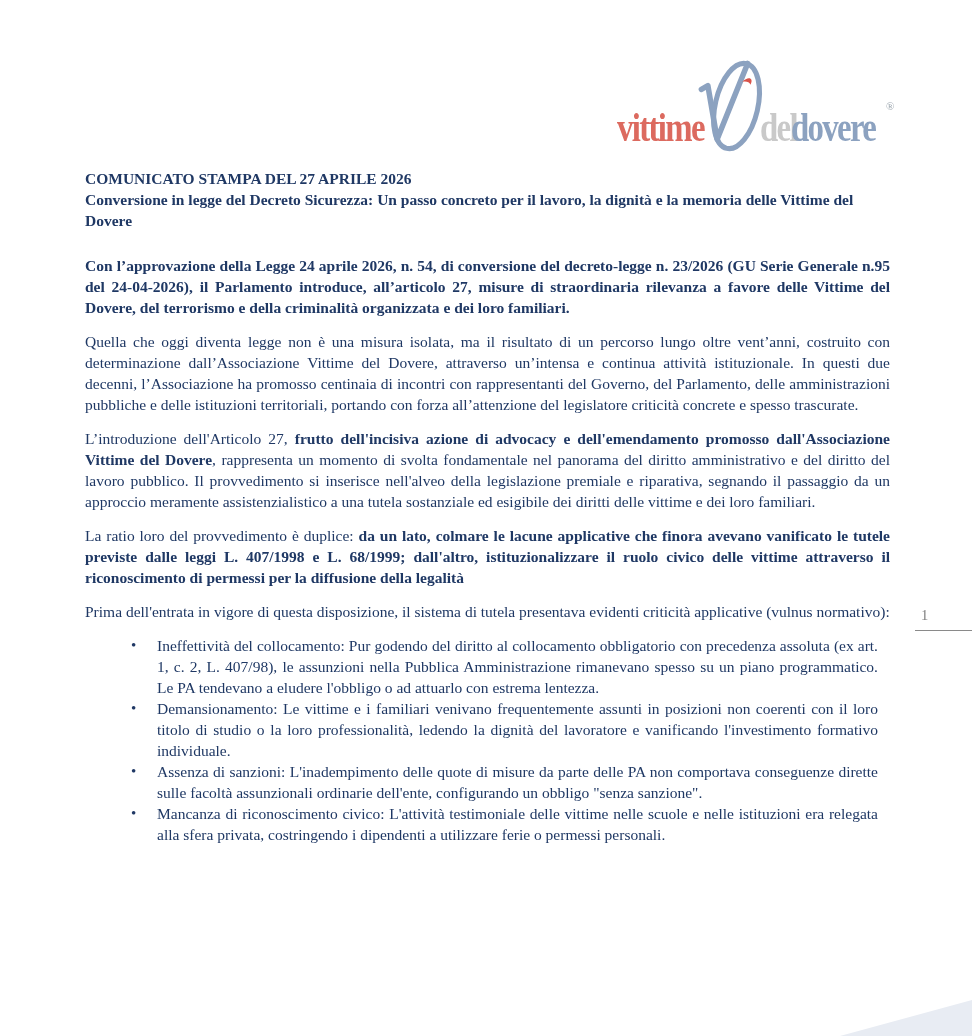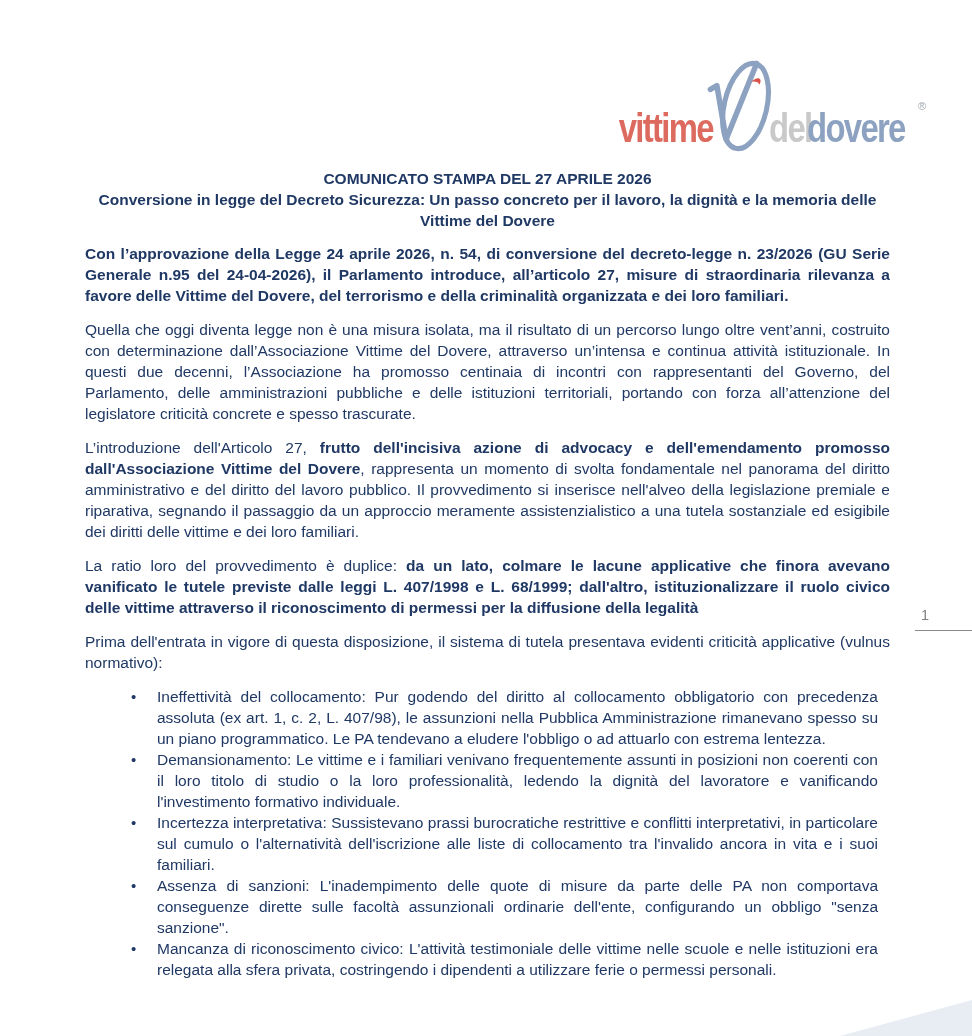--- a/index.html
+++ b/index.html
@@ -1,37 +1,37 @@
 <!DOCTYPE html>
 <html><head>
 <meta charset="utf-8">
 <style>
   * { margin:0; padding:0; box-sizing:border-box; }
   html,body { background:#ffffff; }
   body { width:972px; height:1036px; position:relative; overflow:hidden;
          font-family:"Liberation Sans", sans-serif; }
 
-  .page { position:absolute; inset:0; background:#ffffff; color:#1F3864; }
+  .page { position:absolute; inset:0; background:#ffffff; color:#1F3864;font-family:Liberation Serif, serif; }
 
   
   .logo { position:absolute; top:58px; left:598px; height:96px;
           display:flex; align-items:flex-end; white-space:nowrap; }
   .logo .word { font-weight:bold; font-size:40px; letter-spacing:-2px;
                 line-height:1; margin-bottom:6px; }
   .logo .w-vittime { color:#DC6A5F; transform:scaleX(.82); transform-origin:right center; }
   .logo .w-del     { color:#C9C9C9; transform:scaleX(.82); transform-origin:left center; }
   .logo .w-dovere  { color:#8CA2C0; transform:scaleX(.82); transform-origin:left center; margin-left:-14px; }
   .logo .emblem { width:74px; height:98px; margin:0 -8px -1px -10px; flex:0 0 auto; }
   .logo .reg { color:#9aa4ad; font-size:11px; align-self:flex-start;
                margin:42px 0 0 -8px; }
 
   
   .content { position:absolute; left:85px; top:168px; width:805px;
              font-size:15.5px; line-height:21px; text-align:justify; }
-  .title { text-align:center; font-weight:bold; margin-bottom:12px; }
+  .title { text-align:left; font-weight:bold; margin-bottom:24px; }
   .content p { margin:0 0 13px 0; }
   .content p.bold { font-weight:bold; }
   .content p.gap-before { margin-top:13px; }
   b { font-weight:bold; }
 
   ul.crit-list { list-style:none; margin:12px; padding:0; }
   ul.crit-list li { position:relative; padding-left:60px; text-align:justify; }
   ul.crit-list li::before { content:"\2022"; position:absolute; left:34px; top:0;
                             font-size:15px; color:#1F3864; }
 
@@ -70,21 +70,20 @@
 
     <p class="bold"><b>Con l’approvazione della Legge 24 aprile 2026, n. 54, di conversione del decreto-legge n. 23/2026 (GU Serie Generale n.95 del 24-04-2026), il Parlamento introduce, all’articolo 27, misure di straordinaria rilevanza a favore delle Vittime del Dovere, del terrorismo e della criminalità organizzata e dei loro familiari.</b></p>
     <p><span>Quella che oggi diventa legge non è una misura isolata, ma il risultato di un percorso lungo oltre vent’anni, costruito con determinazione dall’Associazione Vittime del Dovere, attraverso un’intensa e continua attività istituzionale. In questi due decenni, l’Associazione ha promosso centinaia di incontri con rappresentanti del Governo, del Parlamento, delle amministrazioni pubbliche e delle istituzioni territoriali, portando con forza all’attenzione del legislatore criticità concrete e spesso trascurate.</span></p>
     <p><span>L’introduzione dell'Articolo 27, </span><b>frutto dell'incisiva azione di advocacy e dell'emendamento promosso dall'Associazione Vittime del Dovere</b><span>, rappresenta un momento di svolta fondamentale nel panorama del diritto amministrativo e del diritto del lavoro pubblico. Il provvedimento si inserisce nell'alveo della legislazione premiale e riparativa, segnando il passaggio da un approccio meramente assistenzialistico a una tutela sostanziale ed esigibile dei diritti delle vittime e dei loro familiari.</span></p>
     <p><span>La ratio loro del provvedimento è duplice: </span><b>da un lato, colmare le lacune applicative che finora avevano vanificato le tutele previste dalle leggi L. 407/1998 e L. 68/1999; dall'altro, istituzionalizzare il ruolo civico delle vittime attraverso il riconoscimento di permessi per la diffusione della legalità</b></p>
     <p class="gap-before"><span>Prima dell'entrata in vigore di questa disposizione, il sistema di tutela presentava evidenti criticità applicative (vulnus normativo):</span></p>
 
     <ul class="crit-list">
       <li>Ineffettività del collocamento: Pur godendo del diritto al collocamento obbligatorio con precedenza assoluta (ex art. 1, c. 2, L. 407/98), le assunzioni nella Pubblica Amministrazione rimanevano spesso su un piano programmatico. Le PA tendevano a eludere l'obbligo o ad attuarlo con estrema lentezza.</li>
       <li>Demansionamento: Le vittime e i familiari venivano frequentemente assunti in posizioni non coerenti con il loro titolo di studio o la loro professionalità, ledendo la dignità del lavoratore e vanificando l'investimento formativo individuale.</li>
-      <li>Incertezza interpretativa: Sussistevano prassi burocratiche restrittive e conflitti interpretativi, in particolare sul cumulo o l'alternatività dell'iscrizione alle liste di collocamento tra l'invalido ancora in vita e i suoi familiari.</li>
       <li>Assenza di sanzioni: L'inadempimento delle quote di misure da parte delle PA non comportava conseguenze dirette sulle facoltà assunzionali ordinarie dell'ente, configurando un obbligo "senza sanzione".</li>
       <li>Mancanza di riconoscimento civico: L'attività testimoniale delle vittime nelle scuole e nelle istituzioni era relegata alla sfera privata, costringendo i dipendenti a utilizzare ferie o permessi personali.</li>
     </ul>
   </div>
 
   <div class="page-num-wrap">
     <div class="num">1</div>
   </div>
 
   <div class="corner"></div>

